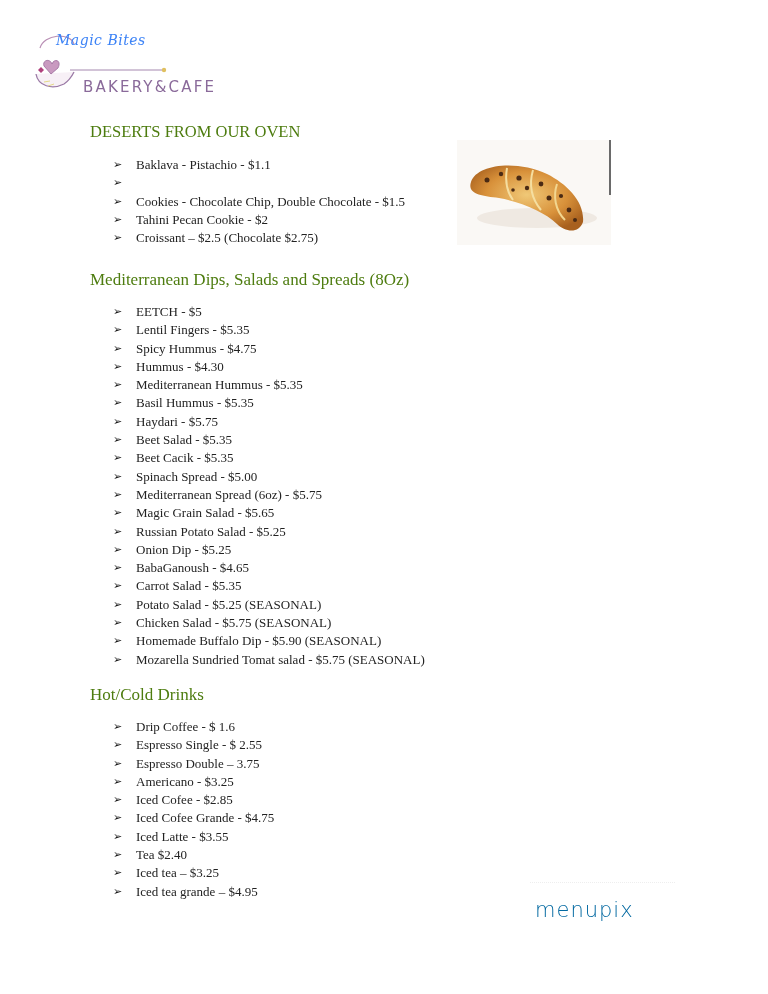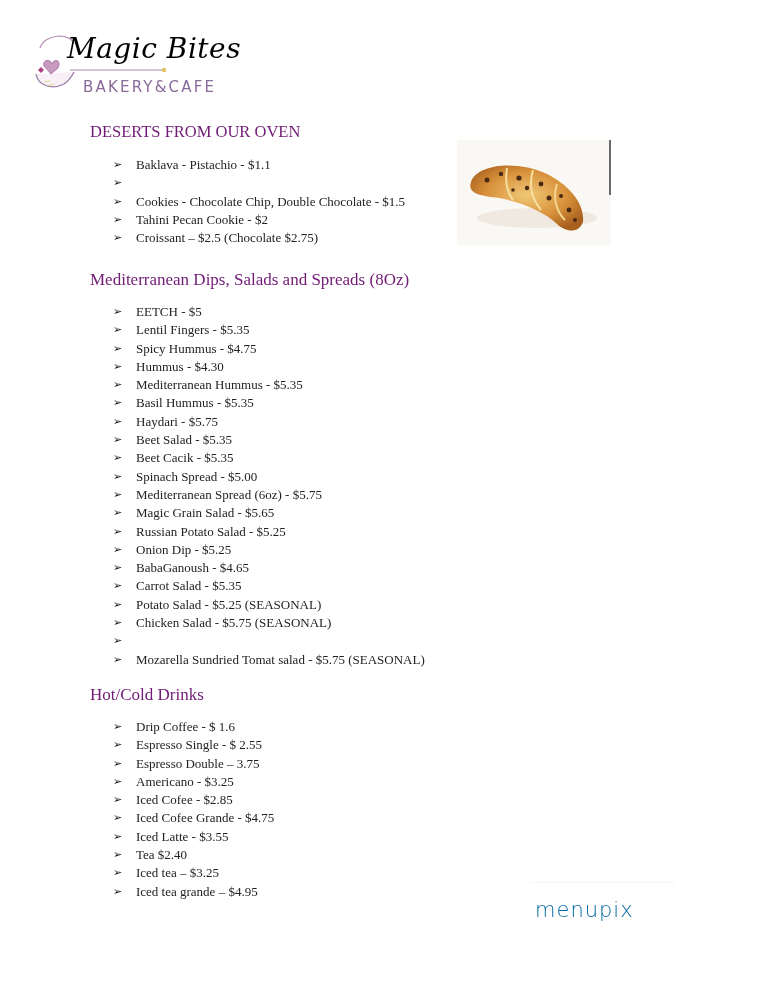--- a/index.html
+++ b/index.html
@@ -22,41 +22,40 @@
       width: 140px;
       height: 66px;
     }
     .logo svg { display: block; }
     .logo-script {
       position: absolute;
       left: 26px;
       top: 2px;
       font-family: "DejaVu Serif", serif;
       font-style: italic;
-      font-size: 28px;
-      color: #000000;
+      font-size: 14px;
+      color: #3b82f6;
       letter-spacing: 0.5px;
       white-space: nowrap;
-      margin-left: 11px;
     }
     .logo-sub {
       position: absolute;
       left: 53px;
       top: 48px;
       font-family: "DejaVu Sans", sans-serif;
       font-size: 15px;
       letter-spacing: 2.2px;
       color: #8a6a9a;
       white-space: nowrap;
     }
     .section-title {
       position: absolute;
       left: 90px;
       font-size: 17px;
-      color: #701a75;
+      color: #4d7c0f;
       white-space: nowrap;
       text-align: right;
     }
     .section-title.caps { font-size: 16.5px; }
     ul.menu-list {
       position: absolute;
       left: 113px;
       margin: 0;
       padding: 0;
       list-style: none;
@@ -254,20 +253,21 @@
   <li>
       <span class="bullet">➢</span>
       <span>Potato Salad  - $5.25 (SEASONAL)</span>
     </li>
   <li>
       <span class="bullet">➢</span>
       <span>Chicken Salad  - $5.75 (SEASONAL)</span>
     </li>
   <li>
       <span class="bullet">➢</span>
+      <span>Homemade Buffalo Dip  - $5.90 (SEASONAL)</span>
     </li>
   <li>
       <span class="bullet">➢</span>
       <span>Mozarella Sundried Tomat salad  - $5.75 (SEASONAL)</span>
     </li>
 </ul>
 
 <div class="section-title" style="top:685px;">Hot/Cold Drinks</div>
 <ul class="menu-list" style="top:718px;">
   <li>

